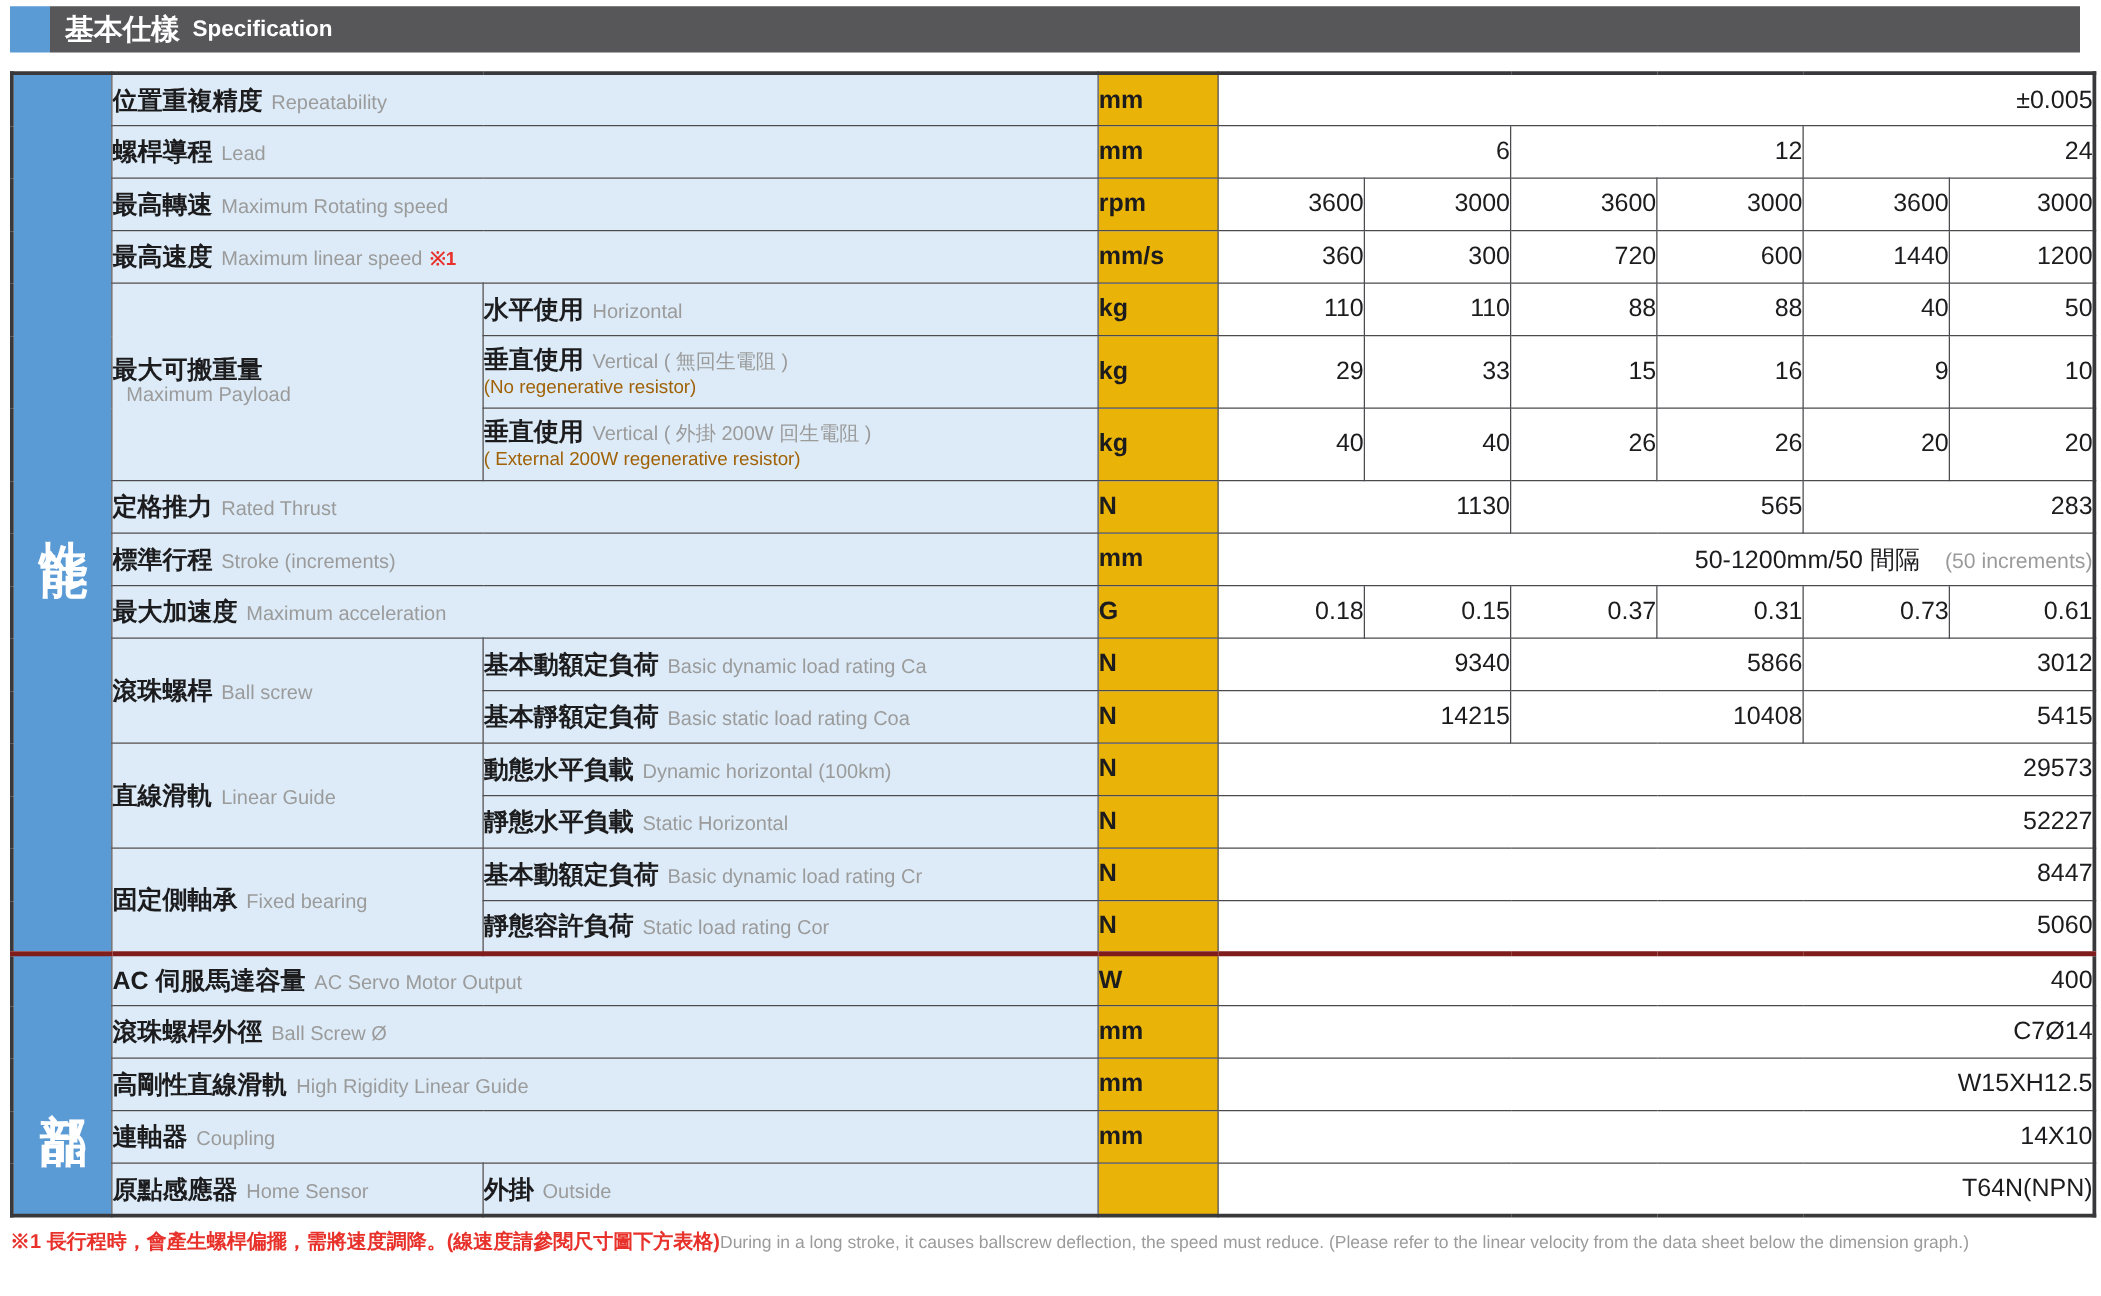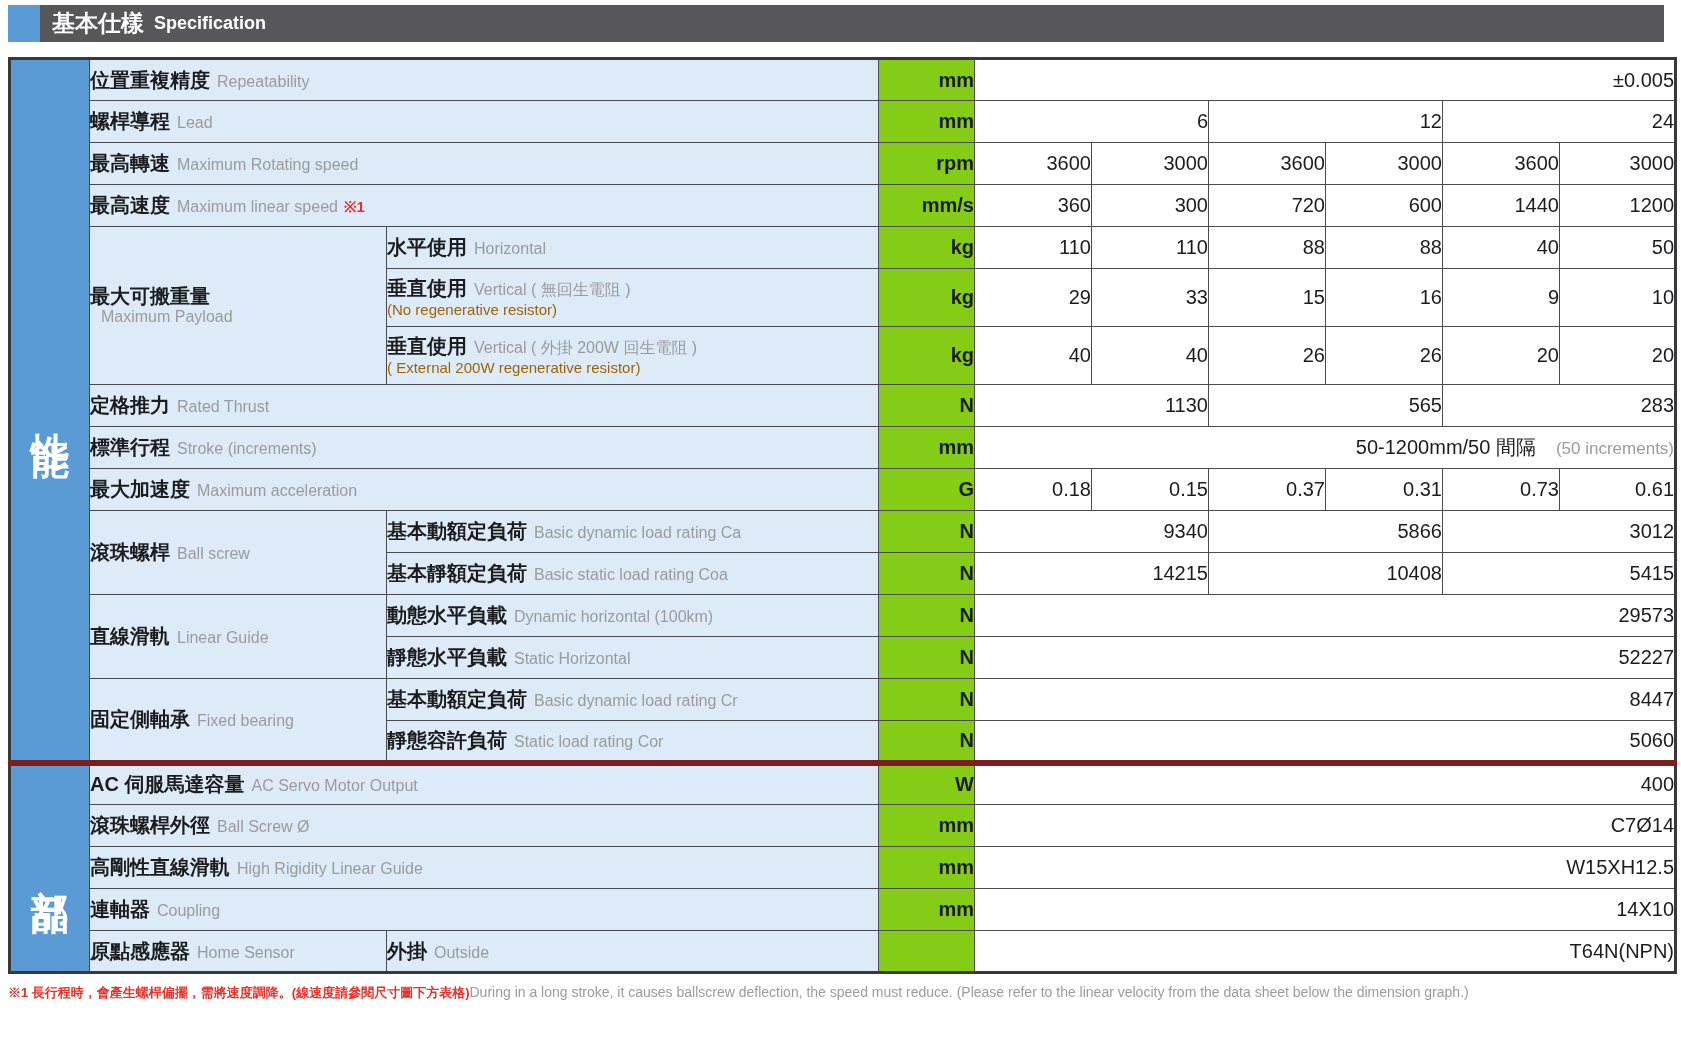--- a/index.html
+++ b/index.html
@@ -22,43 +22,43 @@
 
   
   table.spec {
     border-collapse:collapse; table-layout:fixed;
     width:1666px; margin:15px 0 0 8px;
     border:3px solid #39393c;
   }
   table.spec td { border:1px solid #4b4b4f; padding:0; overflow:hidden; }
   tr.r { height:42px; }
   tr.tall { height:58px; }
-  tr.sec-start td { border-top:6px solid #7f1d1d; }
+  tr.sec-start td { border-top:4px solid #7f1d1d; }
 
   td.band { background:#5b9bd5; text-align:center; vertical-align:middle; }
   .band-text {
     writing-mode:vertical-rl; text-orientation:upright;
     margin:0 auto; color:#ffffff; font-weight:bold;
     font-size:38px; letter-spacing:8px; line-height:1;
   }
 
   td.lab, td.grp { background:#dcebf7; text-align:left; vertical-align:middle; padding:2px 8px 2px 14px; }
-  td.unit { background:#84cc16; text-align:right; vertical-align:middle; font-weight:bold; font-size:20px; }
+  td.unit { background:#eab308; text-align:left; vertical-align:middle; font-weight:bold; font-size:20px; }
   td.val  { background:#ffffff; text-align:right; vertical-align:middle; font-size:20px; }
 
   .zh { font-weight:bold; font-size:20px; color:#1c1c1e; }
   .en { font-size:16px; color:#9b9b9b; margin-left:7px; font-weight:normal; }
   .subline { display:block; font-size:15px; color:#a16207; line-height:1.15; margin-top:1px; }
   .line { line-height:1.15; }
   .note-red { color:#e8312a; font-weight:bold; font-size:15px; margin-left:6px; }
   .val-sub { font-size:17px; color:#9b9b9b; margin-left:20px; }
 
   
   .footnote { margin:9px 0 0 8px; width:1666px; white-space:nowrap; }
-  .fn-red { color:#e8312a; font-weight:bold; font-size:13px; }
+  .fn-red { color:#e8312a; font-weight:bold; font-size:16px; }
   .fn-gray { color:#9b9b9b; font-size:14px; }
 </style>
 </head>
 <body>
 
 <div class="titlebar">
   <div class="sq"></div>
   <div class="bar">
     <span class="t-zh">基本仕樣</span>
     <span class="t-en">Specification</span>

